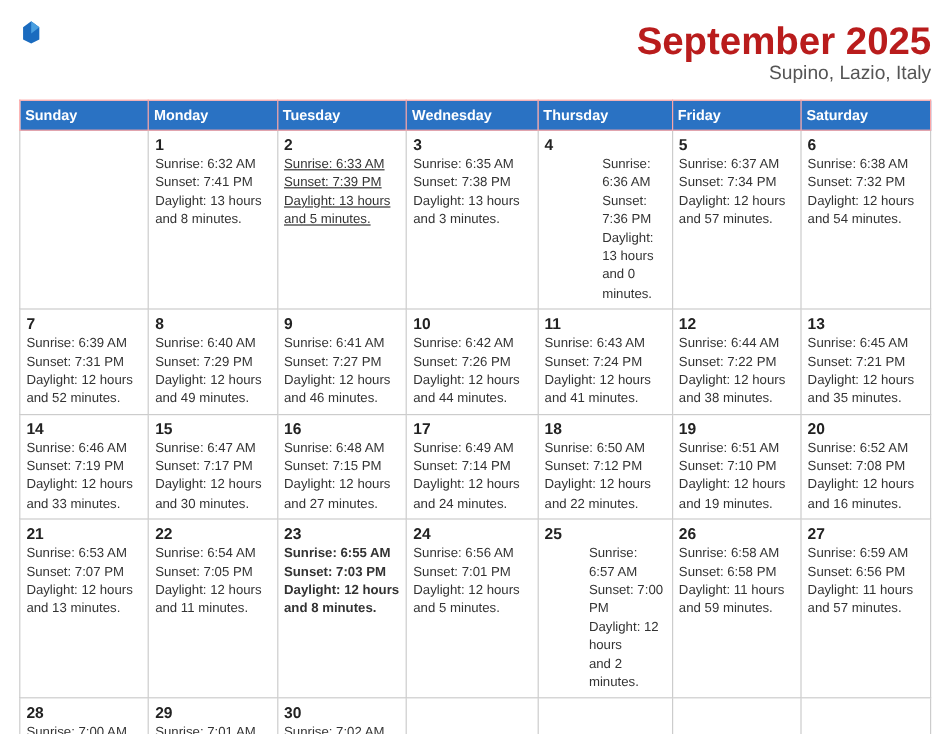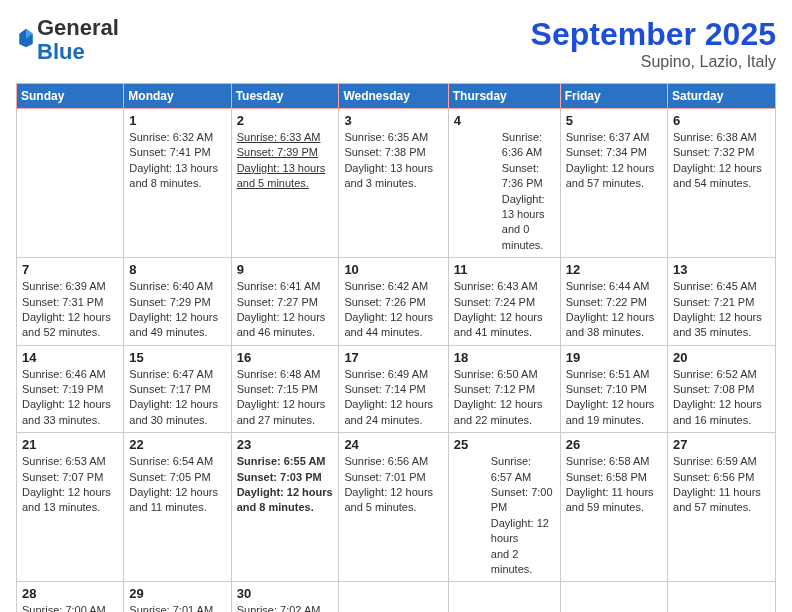--- a/index.html
+++ b/index.html
@@ -38,21 +38,21 @@
       height: 22px;
       margin-left: 1px;
       margin-right: 2px;
     }
     .title-block {
       text-align: right;
     }
     .month-title {
       font-size: 32px;
       font-weight: bold;
-      color: #1d4ed8;
+      color: #b91c1c;
     }
     .location {
       font-size: 16px;
       color: #555;
     }
     .calendar {
       width: 100%;
       border-collapse: collapse;
       font-size: 11px;
     }
@@ -96,26 +96,20 @@
 <body>
 
 <div class="page">
   <div class="header">
     <div class="logo">
       <div>
         <svg class="logo-icon" viewBox="0 0 20 26" xmlns="http://www.w3.org/2000/svg">
           <polygon points="10,2 18,8 18,20 10,24 2,20 2,8" fill="#1a6bbf"></polygon>
           <polygon points="10,2 18,8 10,14" fill="#4a9fe0"></polygon>
         </svg>
-      </div>
-      <div>
-        <div class="logo-text">
-          <span class="logo-general">General</span><br>
-          <span class="logo-blue">Blue</span>
-        </div>
       </div>
     </div>
     <div class="title-block">
       <div class="month-title">September 2025</div>
       <div class="location">Supino, Lazio, Italy</div>
     </div>
   </div>
 
   <table class="calendar">
     <thead>

